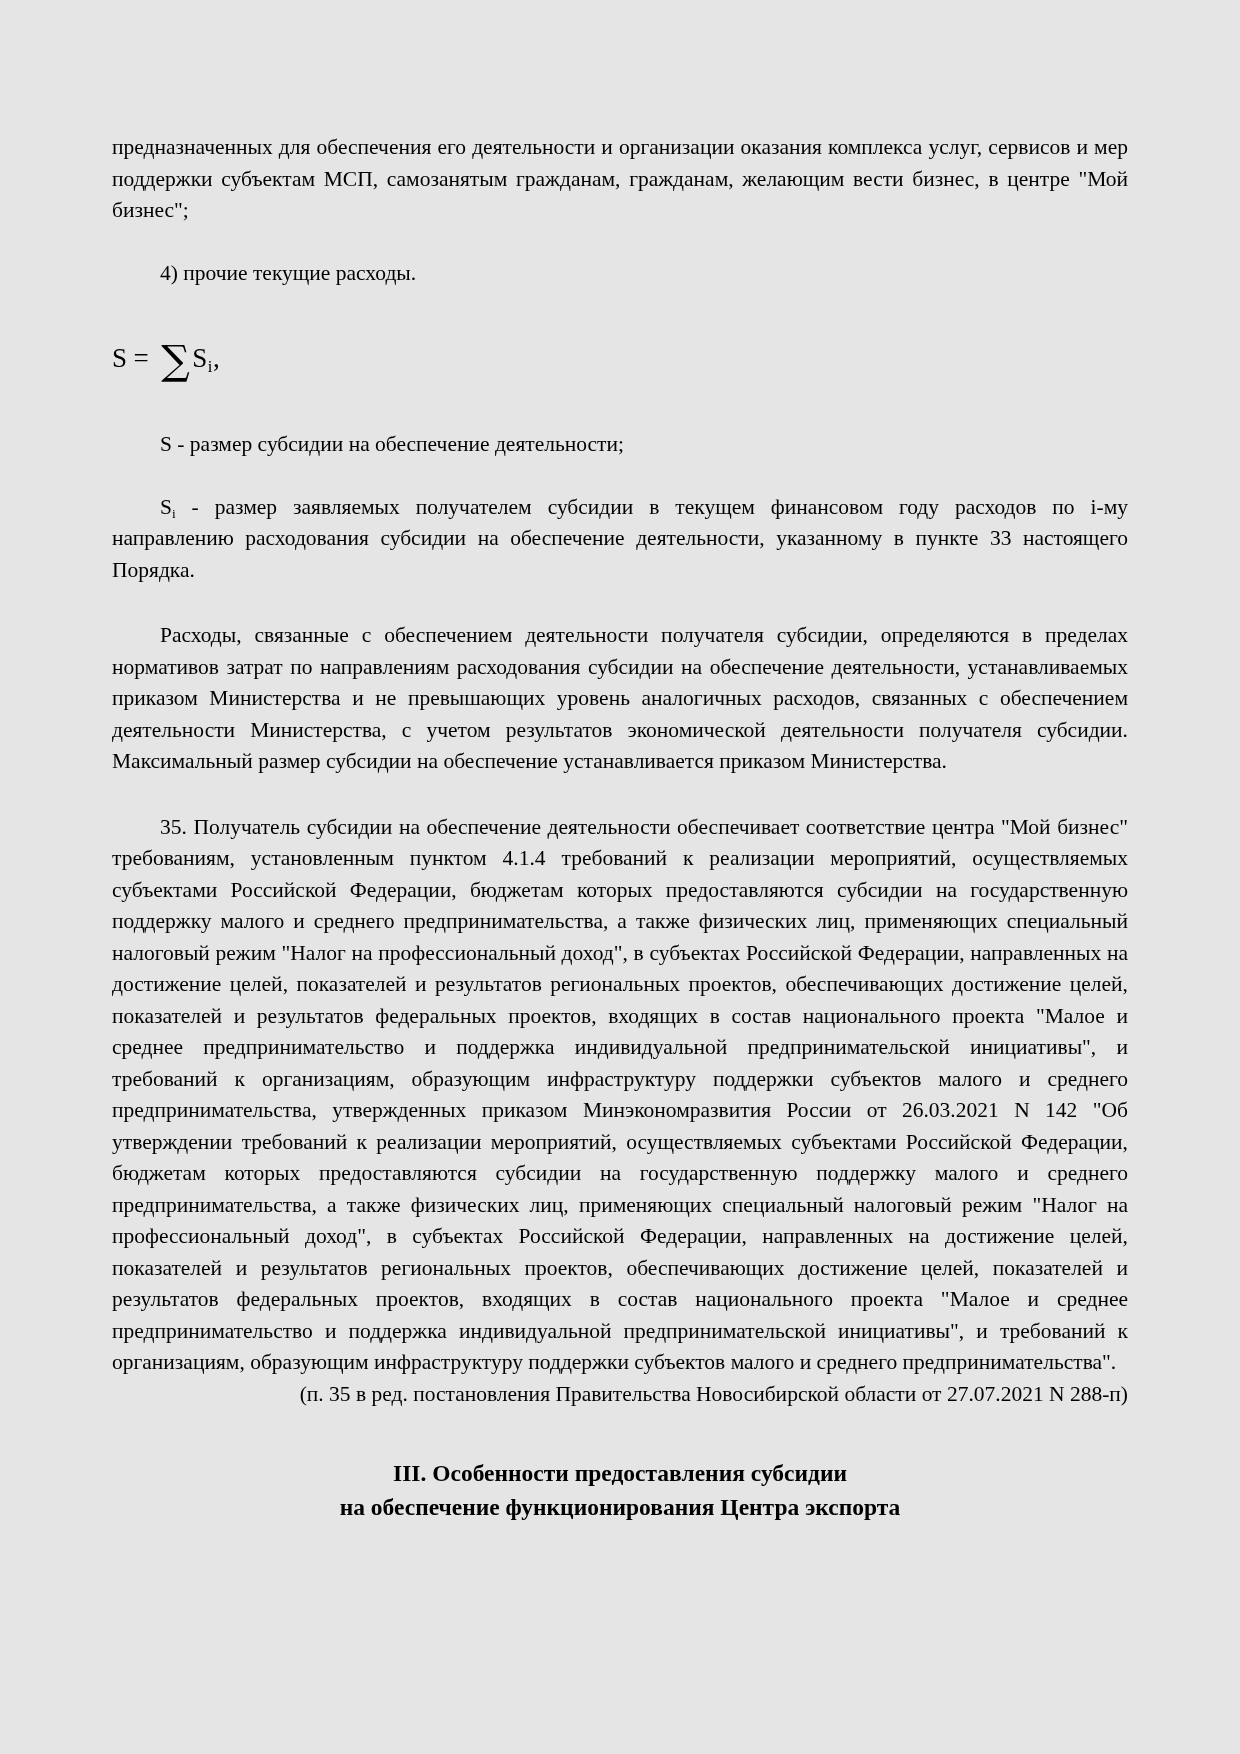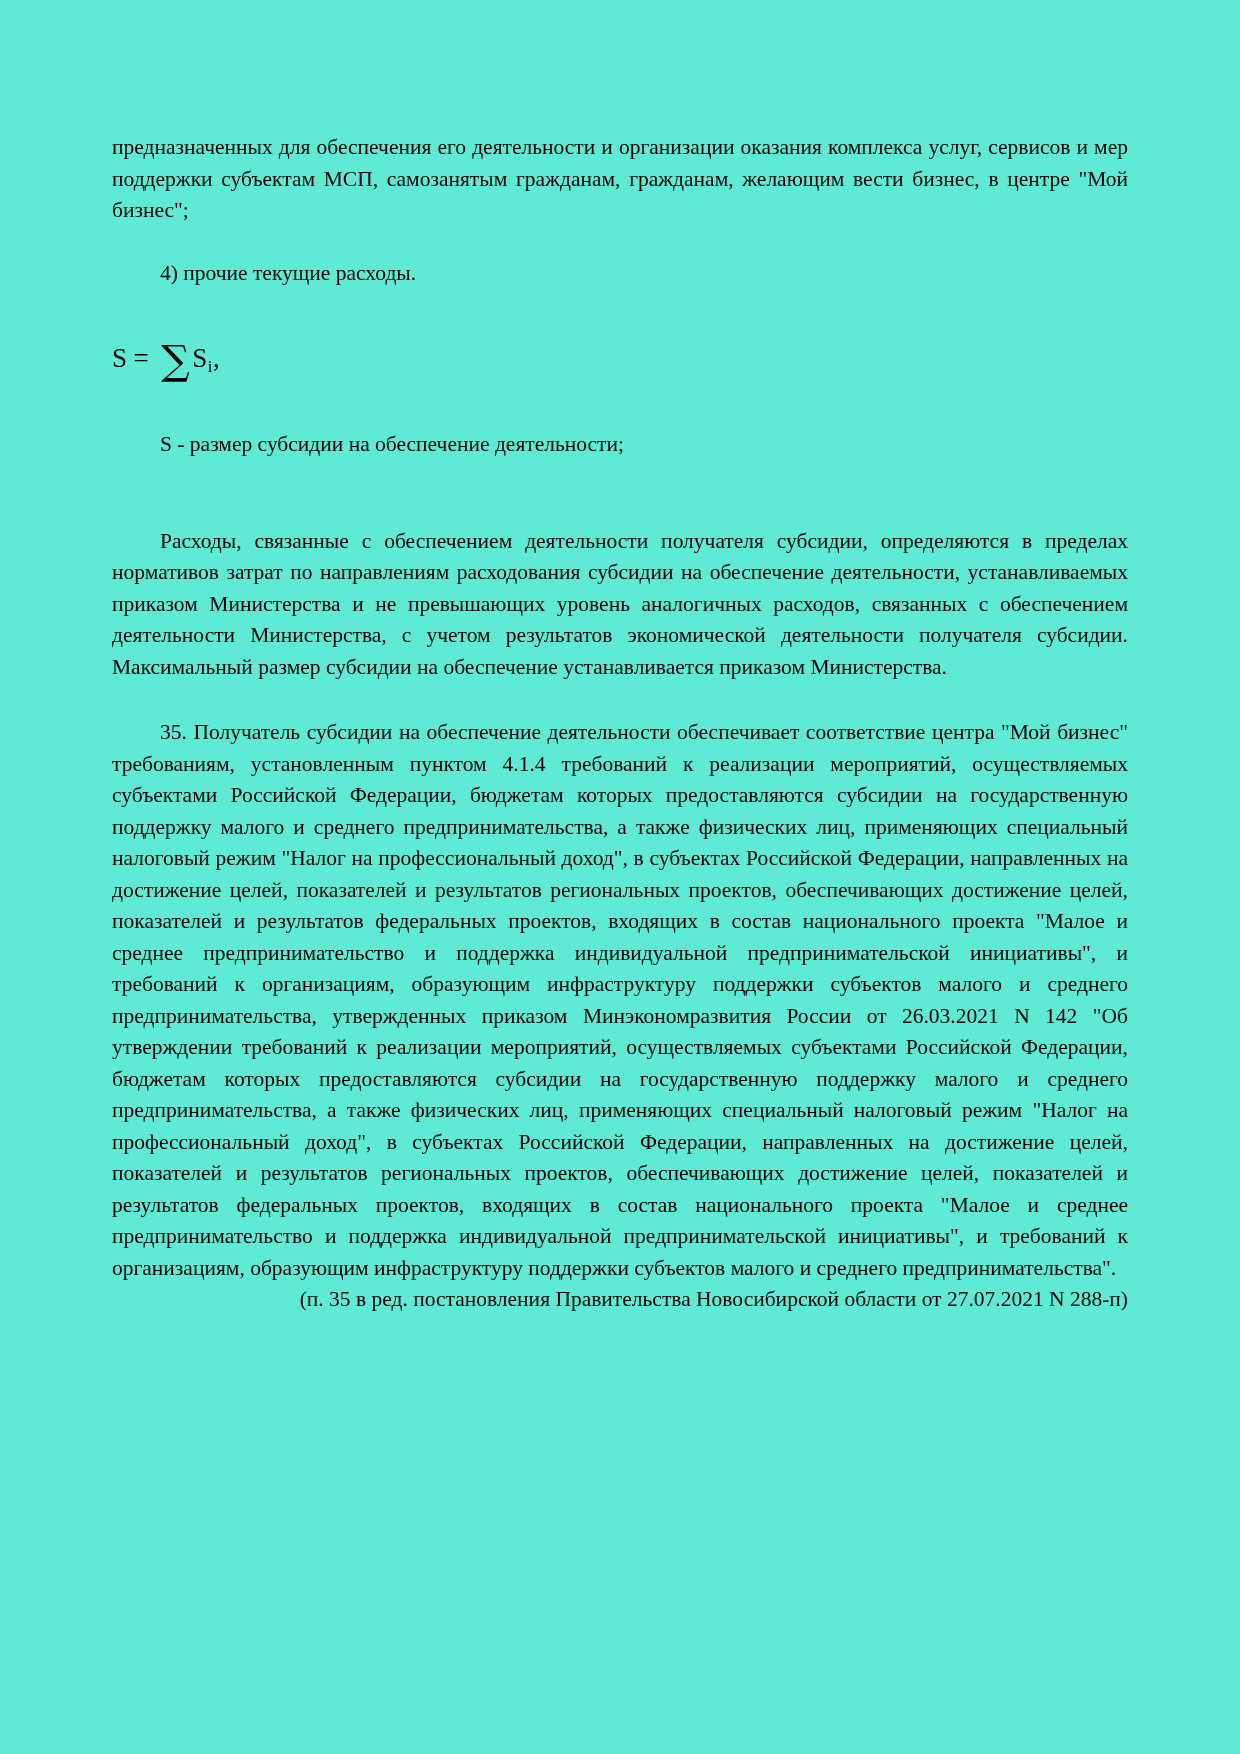--- a/index.html
+++ b/index.html
@@ -13,21 +13,21 @@
     font-family: "Liberation Serif", "DejaVu Serif", serif;
     color: #000000;
     -webkit-font-smoothing: antialiased;
   }
   .page {
     position: relative;
     width: 1240px;
     height: 1754px;
     box-sizing: border-box;
     padding: 132px 112px 60px 112px;
-    background: #5eead4;
+    background: #e5e5e5;
   }
   .doc-body {
     width: 1016px;
   }
   p.para {
     margin: 0 0 0 0;
     font-size: 21.5px;
     line-height: 31.5px;
     text-align: justify;
     text-justify: inter-word;
@@ -105,26 +105,31 @@
       </span>
     </div>
 
 
     <div class="gap-sm"></div>
 
     <p class="para indent">S - размер субсидии на обеспечение деятельности;</p>
 
     <div class="gap-sm"></div>
 
+    <p class="para indent"><span>S</span><sub class="idx">i</sub><span> - размер заявляемых получателем субсидии в текущем финансовом году расходов по i-му направлению расходования субсидии на обеспечение деятельности, указанному в пункте 33 настоящего Порядка.</span></p>
 
     <div class="gap-md"></div>
 
     <p class="para indent">Расходы, связанные с обеспечением деятельности получателя субсидии, определяются в пределах нормативов затрат по направлениям расходования субсидии на обеспечение деятельности, устанавливаемых приказом Министерства и не превышающих уровень аналогичных расходов, связанных с обеспечением деятельности Министерства, с учетом результатов экономической деятельности получателя субсидии. Максимальный размер субсидии на обеспечение устанавливается приказом Министерства.</p>
 
     <div class="gap-md"></div>
 
     <p class="para indent">35. Получатель субсидии на обеспечение деятельности обеспечивает соответствие центра "Мой бизнес" требованиям, установленным пунктом 4.1.4 требований к реализации мероприятий, осуществляемых субъектами Российской Федерации, бюджетам которых предоставляются субсидии на государственную поддержку малого и среднего предпринимательства, а также физических лиц, применяющих специальный налоговый режим "Налог на профессиональный доход", в субъектах Российской Федерации, направленных на достижение целей, показателей и результатов региональных проектов, обеспечивающих достижение целей, показателей и результатов федеральных проектов, входящих в состав национального проекта "Малое и среднее предпринимательство и поддержка индивидуальной предпринимательской инициативы", и требований к организациям, образующим инфраструктуру поддержки субъектов малого и среднего предпринимательства, утвержденных приказом Минэкономразвития России от 26.03.2021 N 142 "Об утверждении требований к реализации мероприятий, осуществляемых субъектами Российской Федерации, бюджетам которых предоставляются субсидии на государственную поддержку малого и среднего предпринимательства, а также физических лиц, применяющих специальный налоговый режим "Налог на профессиональный доход", в субъектах Российской Федерации, направленных на достижение целей, показателей и результатов региональных проектов, обеспечивающих достижение целей, показателей и результатов федеральных проектов, входящих в состав национального проекта "Малое и среднее предпринимательство и поддержка индивидуальной предпринимательской инициативы", и требований к организациям, образующим инфраструктуру поддержки субъектов малого и среднего предпринимательства".</p>
 
     <p class="amend">(п. 35 в ред. постановления Правительства Новосибирской области от 27.07.2021 N 288-п)</p>
 
+    <div class="section-heading">
+      <span class="line">III. Особенности предоставления субсидии</span>
+      <span class="line">на обеспечение функционирования Центра экспорта</span>
+    </div>
 
   </div>
 </div>
 
 </body></html>

